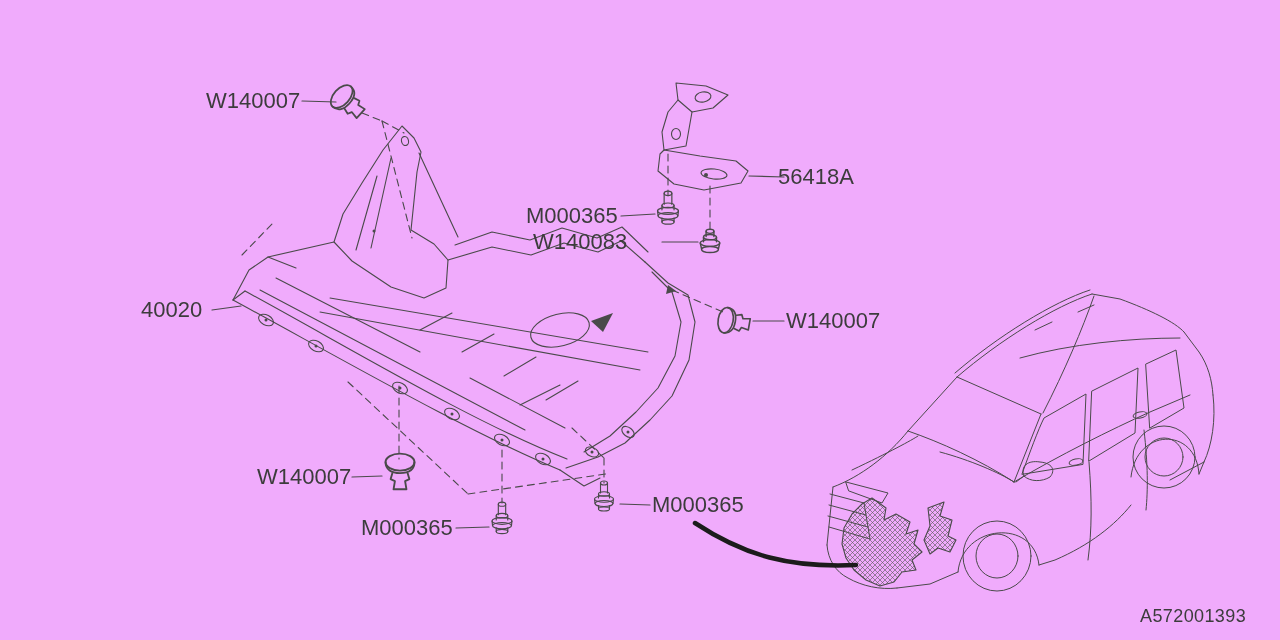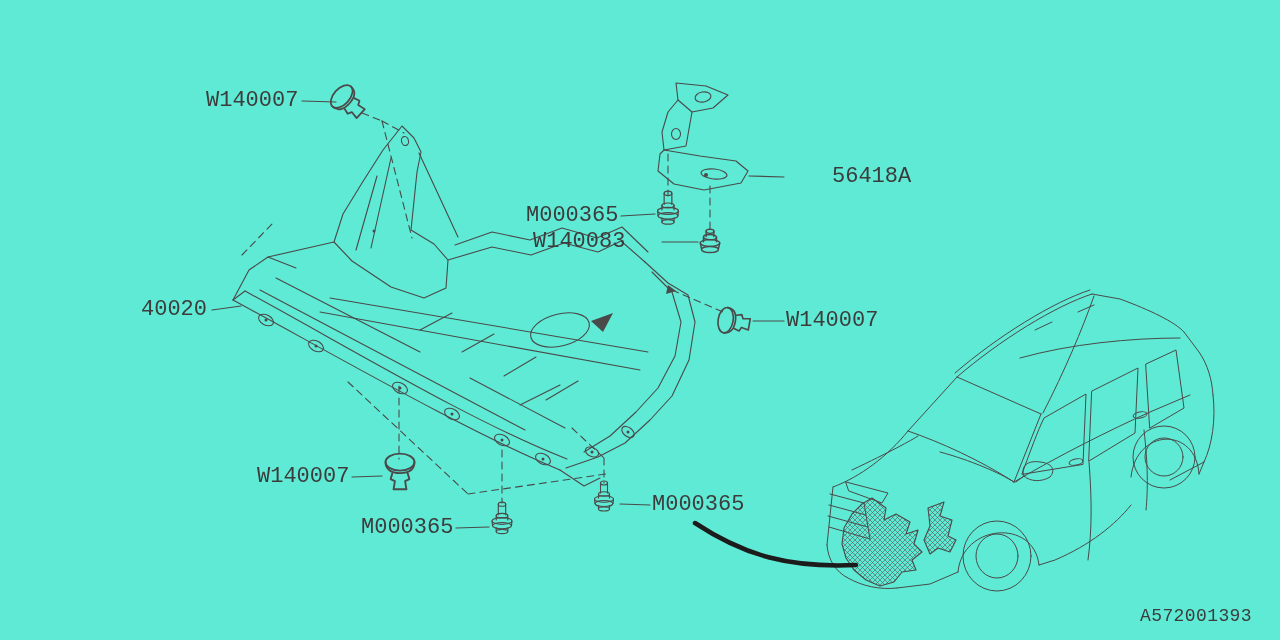--- a/index.html
+++ b/index.html
@@ -1,21 +1,21 @@
 <!DOCTYPE html>
 <html><head>
 <meta charset="utf-8">
 <style>
   html,body{margin:0;padding:0;background:#ffffff;}
   .stage{
     position:relative;
     width:1280px;height:640px;
-    background:#5eead4;
+    background:#f0abfc;
     overflow:hidden;
-    font-family:Liberation Mono, monospace;
+    font-family:Liberation Sans, sans-serif;
   }
   .stage svg{position:absolute;left:0;top:0;}
   .callout{
     position:absolute;
     font-size:22px;
     line-height:26px;
     color:#3c3c3c;
     letter-spacing:0px;
     white-space:nowrap;
     cursor:default;
@@ -243,21 +243,21 @@
         <path d="M872,498 L886,508 L884,520 L896,514 L910,522 L906,534 L918,530 L914,544 L922,552 L912,560 L916,570 L902,572 L894,582 L880,586 L866,580 L854,570 L846,558 L842,544 L844,528 L852,514 L862,504 Z" fill="url(#hatch)"></path>
         <path d="M928,508 L944,502 L940,516 L952,520 L948,536 L956,540 L950,552 L938,548 L930,554 L924,540 L930,526 Z" fill="url(#hatch)"></path>
       </g>
 
       <path d="M695,523 C745,556 790,568 856,565" stroke="#1c1c1c" stroke-width="4.5"></path>
     </g>
   </svg>
 
   <div class="callout" style="left:206px;top:88px">W140007</div>
 
-  <div class="callout" style="left:832px;top:164px">56418A</div>
+  <div class="callout" style="left:778px;top:164px">56418A</div>
 
   <div class="callout" style="left:526px;top:203px">M000365</div>
 
   <div class="callout" style="left:533px;top:229px">W140083</div>
 
   <div class="callout" style="left:141px;top:297px">40020</div>
 
   <div class="callout" style="left:786px;top:308px">W140007</div>
 
   <div class="callout" style="left:257px;top:464px">W140007</div>

